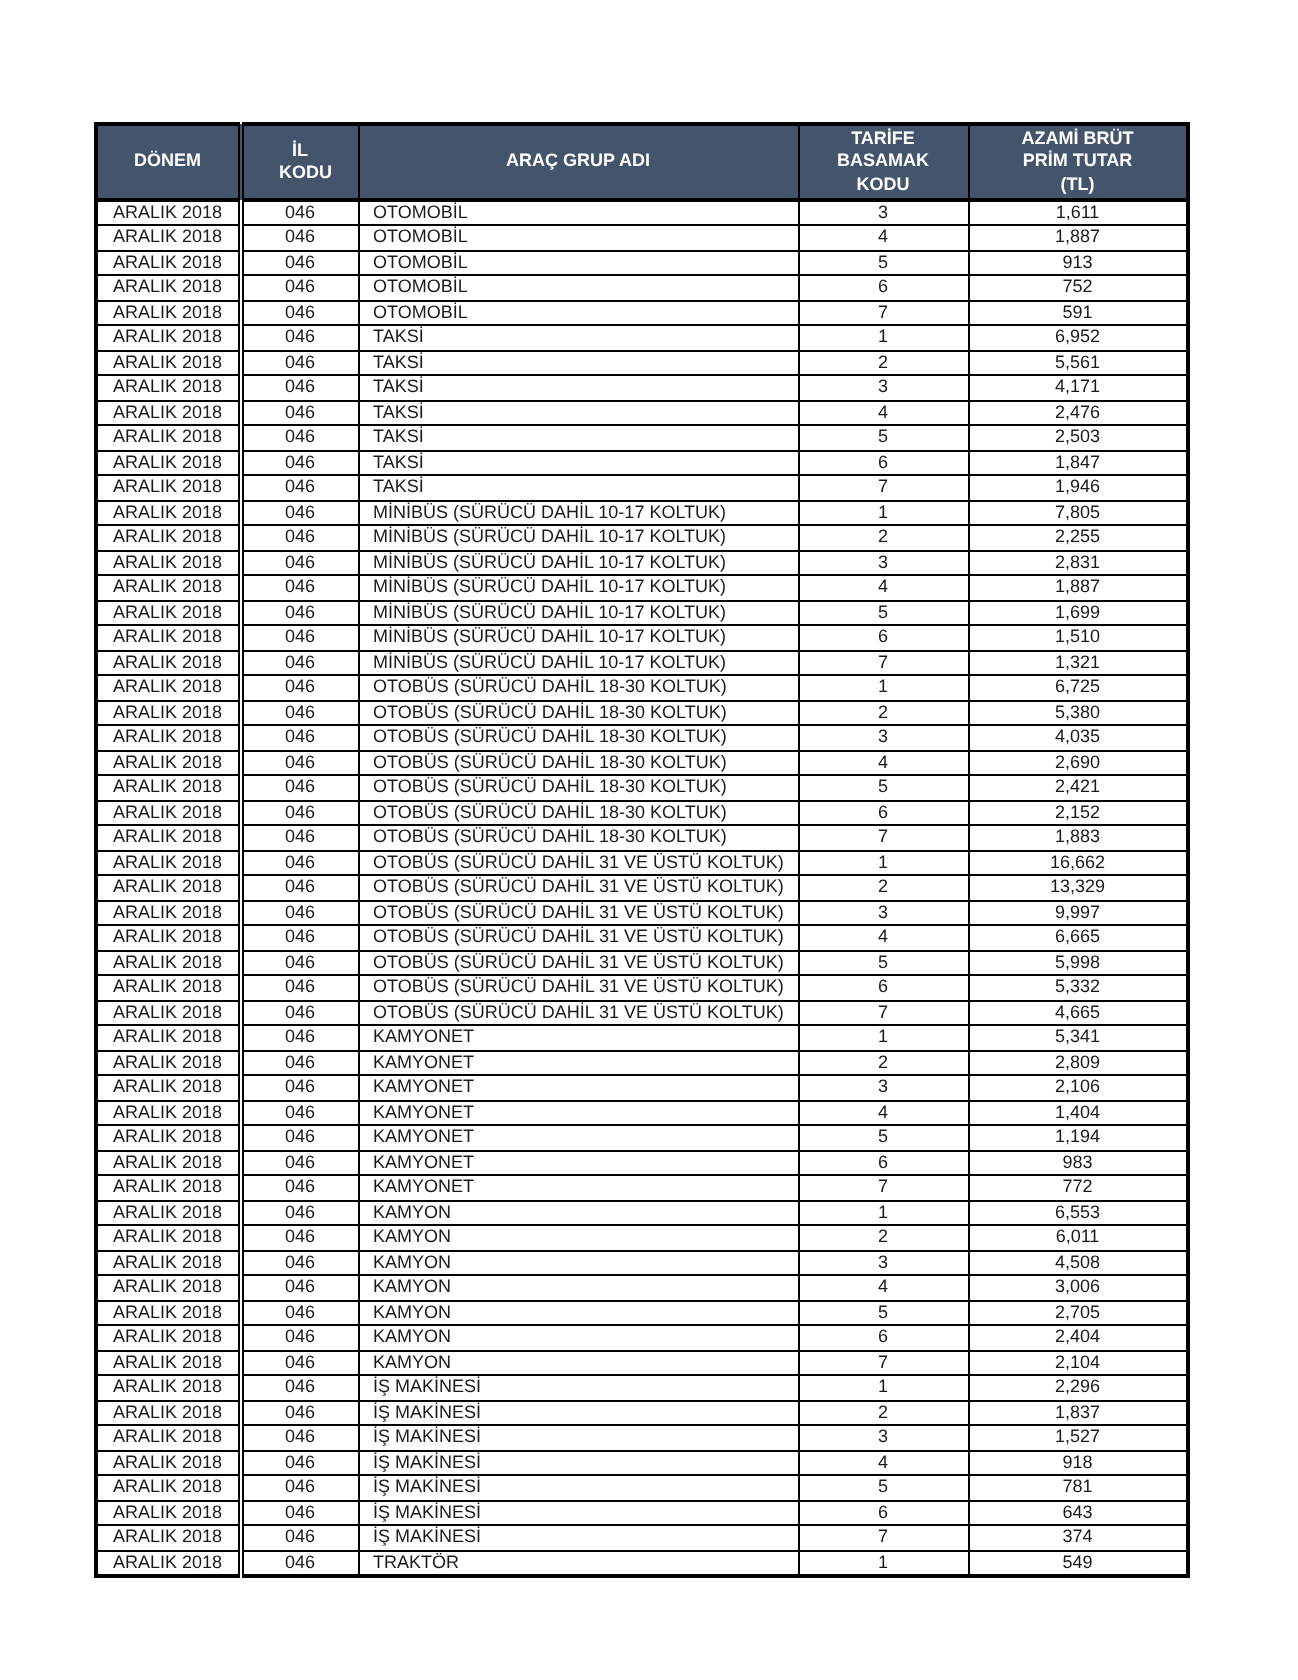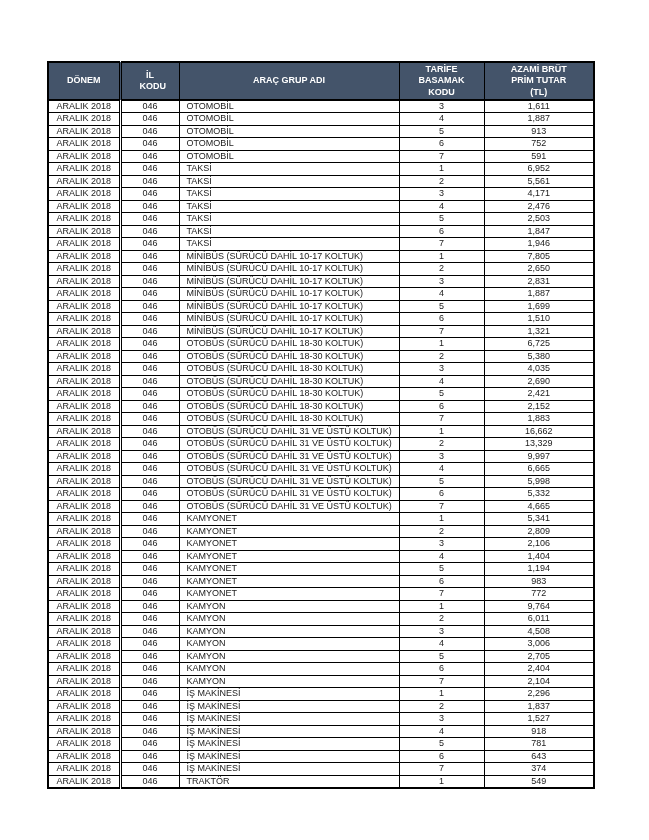--- a/index.html
+++ b/index.html
@@ -177,21 +177,21 @@
           <td class="cell-il">046</td>
           <td class="cell-grup">MİNİBÜS (SÜRÜCÜ DAHİL 10-17 KOLTUK)</td>
           <td class="cell-kod">1</td>
           <td class="cell-tutar">7,805</td>
         </tr>
         <tr>
           <td class="cell-donem">ARALIK 2018</td>
           <td class="cell-il">046</td>
           <td class="cell-grup">MİNİBÜS (SÜRÜCÜ DAHİL 10-17 KOLTUK)</td>
           <td class="cell-kod">2</td>
-          <td class="cell-tutar">2,650</td>
+          <td class="cell-tutar">2,255</td>
         </tr>
         <tr>
           <td class="cell-donem">ARALIK 2018</td>
           <td class="cell-il">046</td>
           <td class="cell-grup">MİNİBÜS (SÜRÜCÜ DAHİL 10-17 KOLTUK)</td>
           <td class="cell-kod">3</td>
           <td class="cell-tutar">2,831</td>
         </tr>
         <tr>
           <td class="cell-donem">ARALIK 2018</td>
@@ -366,21 +366,21 @@
           <td class="cell-il">046</td>
           <td class="cell-grup">KAMYONET</td>
           <td class="cell-kod">7</td>
           <td class="cell-tutar">772</td>
         </tr>
         <tr>
           <td class="cell-donem">ARALIK 2018</td>
           <td class="cell-il">046</td>
           <td class="cell-grup">KAMYON</td>
           <td class="cell-kod">1</td>
-          <td class="cell-tutar">9,764</td>
+          <td class="cell-tutar">6,553</td>
         </tr>
         <tr>
           <td class="cell-donem">ARALIK 2018</td>
           <td class="cell-il">046</td>
           <td class="cell-grup">KAMYON</td>
           <td class="cell-kod">2</td>
           <td class="cell-tutar">6,011</td>
         </tr>
         <tr>
           <td class="cell-donem">ARALIK 2018</td>

